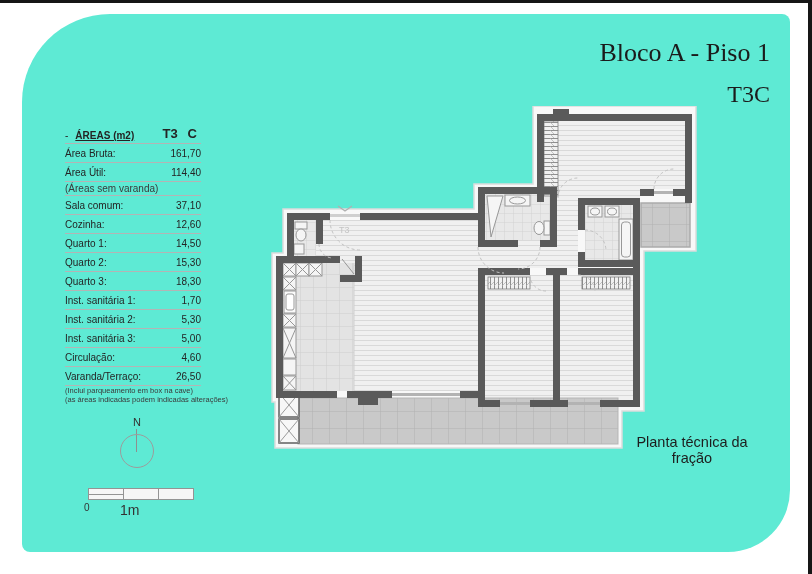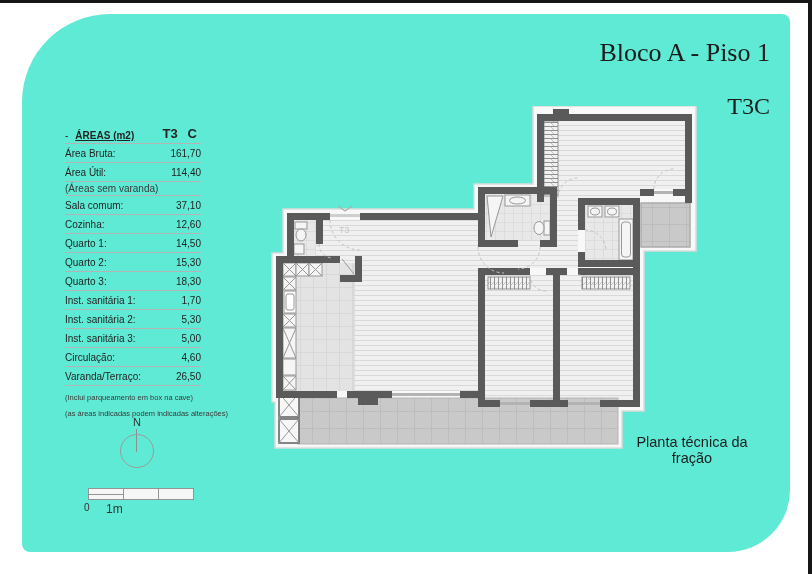--- a/index.html
+++ b/index.html
@@ -10,48 +10,48 @@
   .edge-top{position:absolute;left:0;top:0;width:812px;height:3px;background:#161616;}
   .edge-right{position:absolute;right:0;top:0;width:4px;height:574px;background:#161616;}
   .page{
     position:absolute;left:22px;top:14px;width:768px;height:538px;
     background:#5eead4;border-radius:88px 8px 62px 8px;
   }
   
   .title-block{position:absolute;right:20px;top:24px;text-align:right;color:#1b1b1b;
     font-family:"Liberation Serif", serif;}
   .title-line1{font-size:26px;line-height:30px;}
-  .title-line2{font-size:24px;line-height:28px;margin-top:24px;}
+  .title-line2{font-size:24px;line-height:28px;margin-top:12px;}
   
   .areas{position:absolute;left:43px;top:108px;width:136px;color:#242424;}
   .trow{display:flex;justify-content:space-between;align-items:center;height:18px;
     border-bottom:1px solid #b4b4b4;font-size:10px;}
   .thead{height:19px;border-bottom:1px solid #b4b4b4;display:flex;align-items:flex-end;
     padding-bottom:2px;font-size:10px;font-weight:bold;}
   .thead .dash{margin-right:7px;font-weight:normal;}
   .thead .hlabel{flex:1 1 auto;text-decoration:underline;}
   .thead .htype{font-size:13px;margin-right:10px;}
   .thead .hcol{font-size:13px;margin-right:4px;}
   .tnote{font-size:10px;color:#3a3a3a;height:13px;display:flex;align-items:center;
     border-bottom:1px solid #b4b4b4;text-align:center;}
-  .tfoot{font-size:7.5px;color:#3a3a3a;margin-top:7px;white-space:nowrap;}
+  .tfoot{font-size:7.5px;color:#3a3a3a;white-space:nowrap;}
   .tval{}
   
   .north-label{position:absolute;left:105px;top:402px;width:20px;text-align:center;
     font-size:11px;color:#333;}
   .north-line{position:absolute;left:114px;top:415px;width:1px;height:23px;background:#8f8f8f;}
   .north-circle{position:absolute;left:98px;top:420px;width:32px;height:32px;
     border:1px solid #9c9c9c;border-radius:50%;background:transparent;}
   .scalebar{position:absolute;left:66px;top:474px;width:104px;height:10px;
     border:1px solid #949494;display:flex;background:#f6f6f6;}
   .scaleseg{flex:1 1 auto;position:relative;}
   .scaleseg + .scaleseg{border-left:1px solid #949494;}
   .scaleseg.sub::after{content:"";position:absolute;left:0;right:0;top:50%;height:1px;background:#949494;}
   .scale-num0{position:absolute;left:62px;top:488px;font-size:10px;color:#333;}
-  .scale-num1{position:absolute;left:84px;top:488px;font-size:12px;color:#333;}
+  .scale-num1{position:absolute;left:98px;top:488px;font-size:14px;color:#333;}
   
   .plan-caption{position:absolute;left:596px;top:420px;width:148px;text-align:center;
     font-family:Liberation Sans, sans-serif;font-size:14.5px;color:#1d1d1d;}
   .planwrap{position:absolute;left:240px;top:92px;width:464px;height:356px;}
 </style>
 </head>
 <body>
 
 <div class="edge-top"></div>
 <div class="edge-right"></div>

